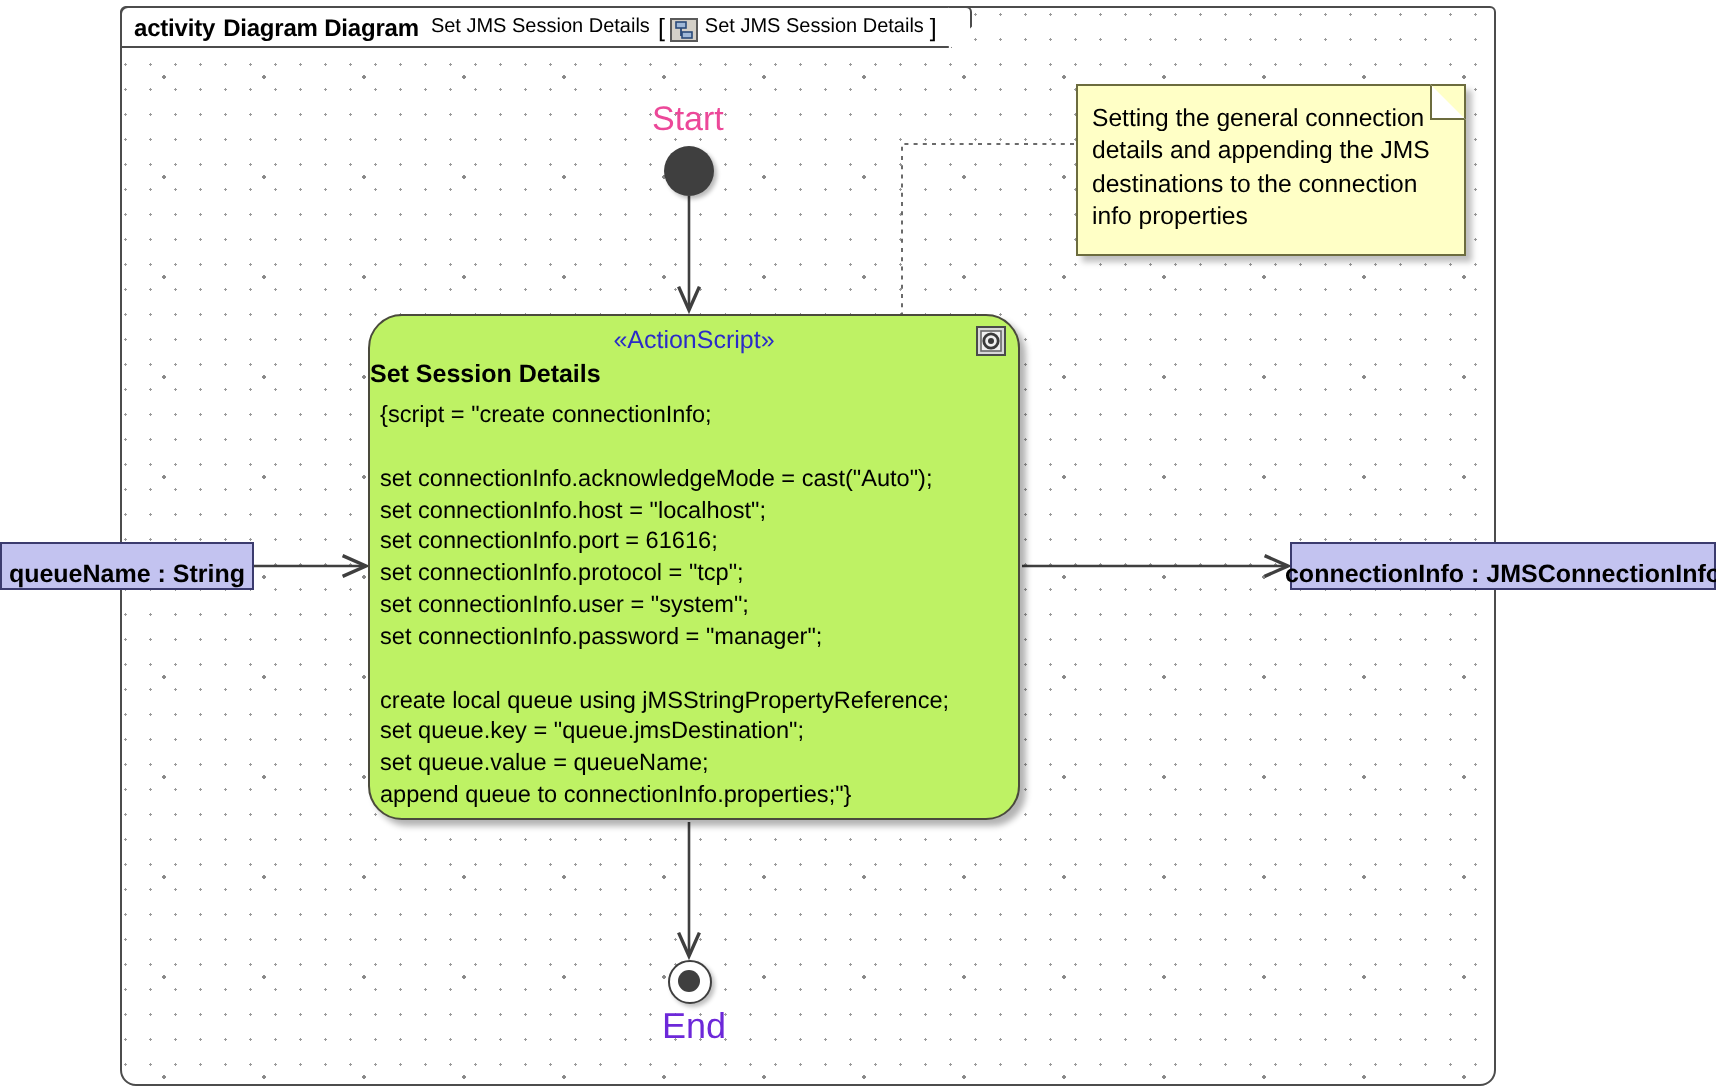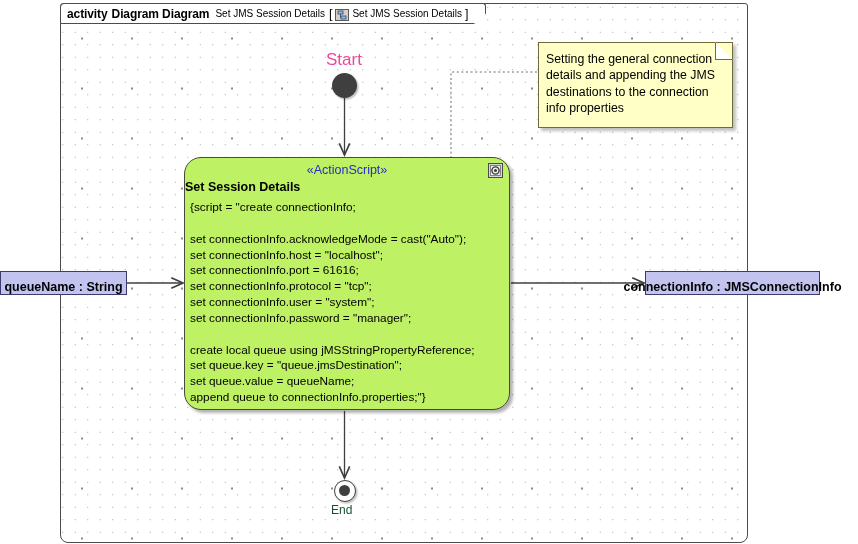--- a/index.html
+++ b/index.html
@@ -138,22 +138,22 @@
     top: 3.6px;
     width: 11.2px;
     height: 11.2px;
     border-radius: 50%;
     background: #3f3f3f;
   }
   .end-label {
     position: absolute;
     left: 331px;
     top: 503px;
-    font-size: 12px;
-    color: #14532d;
+    font-size: 18px;
+    color: #6d28d9;
     white-space: nowrap;
   }
 
   
   .action-node {
     position: absolute;
     left: 184px;
     top: 157px;
     width: 326px;
     height: 253px;
@@ -210,21 +210,21 @@
   }
   .pin-in {
     left: 0px;
     top: 271px;
     width: 127px;
     height: 24px;
   }
   .pin-out {
     left: 645px;
     top: 271px;
-    width: 175px;
+    width: 213px;
     height: 24px;
   }
 
   
   .note {
     position: absolute;
     left: 538px;
     top: 42px;
     width: 195px;
     height: 86px;

